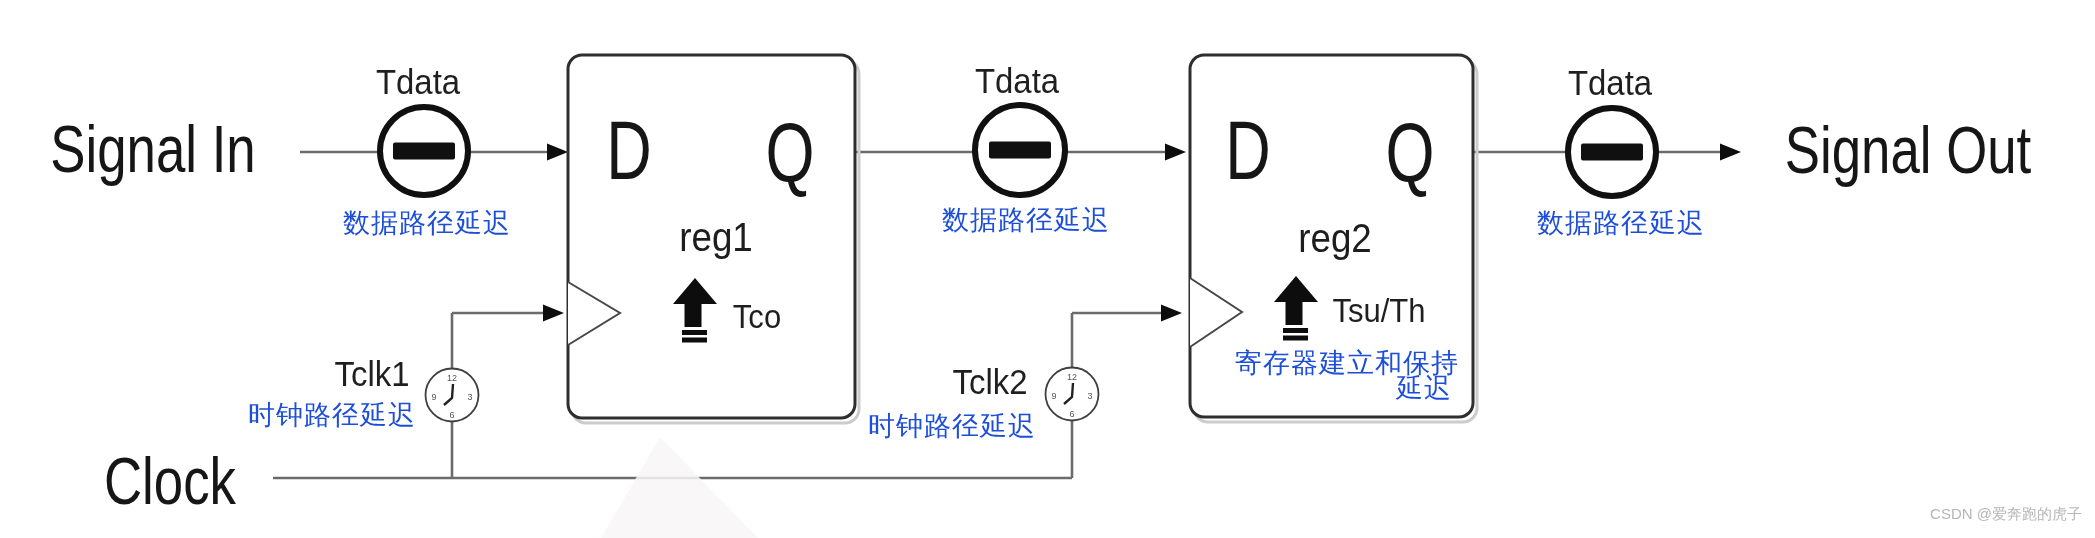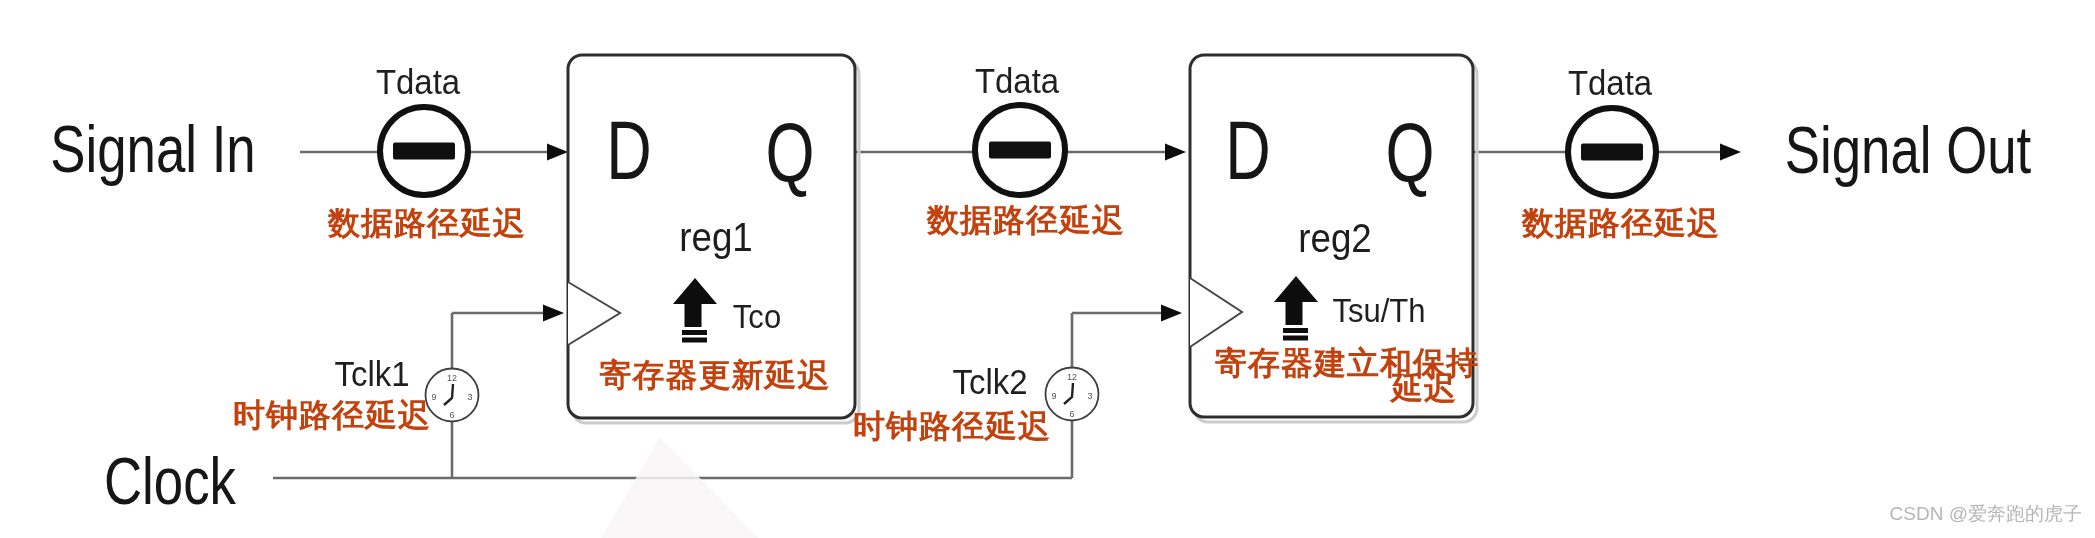--- a/index.html
+++ b/index.html
@@ -6,22 +6,22 @@
   #stage{
     position:relative;width:2095px;height:538px;background:#ffffff;overflow:hidden;
     font-family:"Liberation Sans", sans-serif;color:#1b1b1b;
   }
   .lbl{position:absolute;white-space:nowrap;transform:translate(-50%,-50%);line-height:1;}
   .big{font-size:66px;letter-spacing:0px;transform:translate(-50%,-50%) scaleX(0.80);color:#161616;}
   .dq{font-size:84px;font-weight:400;transform:translate(-50%,-50%) scaleX(0.75);color:#161616;}
   .regname{font-size:40px;color:#1d1d1d;transform:translate(-50%,-50%) scaleX(0.92);}
   .tlabel{font-size:35px;color:#1f1f1f;transform:translate(-50%,-50%) scaleX(0.94);}
   .tsmall{font-size:33px;color:#1f1f1f;transform:translate(-50%,-50%) scaleX(0.94);}
-  .cn{font-size:32px;color:#c2410c;letter-spacing:1px;font-weight:bold;}
-  .wm{position:absolute;font-size:19px;color:#b8b5b5;white-space:nowrap;transform:translate(-100%,-50%);}
+  .cn{font-size:27px;color:#1d4ed8;letter-spacing:1px;}
+  .wm{position:absolute;font-size:15px;color:#b8b5b5;white-space:nowrap;transform:translate(-100%,-50%);}
   svg{position:absolute;left:0;top:0;}
 </style>
 </head>
 <body>
 
 <div id="stage">
 
   <svg width="2095" height="538" viewBox="0 0 2095 538">
 
     <g stroke="#6b6b6b" stroke-width="2.6" fill="none">
@@ -122,21 +122,20 @@
 
   <div class="lbl tlabel" style="left:372px;top:373px;">Tclk1</div>
   <div class="lbl cn" style="left:332px;top:415px;">时钟路径延迟</div>
   <div class="lbl tlabel" style="left:990px;top:381px;">Tclk2</div>
   <div class="lbl cn" style="left:952px;top:426px;">时钟路径延迟</div>
 
   <div class="lbl dq" style="left:629px;top:150px;">D</div>
   <div class="lbl dq" style="left:790px;top:152px;">Q</div>
   <div class="lbl regname" style="left:716px;top:237px;">reg1</div>
   <div class="lbl tsmall" style="left:757px;top:316px;">Tco</div>
-  <div class="lbl cn" style="left:715px;top:375px;">寄存器更新延迟</div>
 
   <div class="lbl dq" style="left:1248px;top:150px;">D</div>
   <div class="lbl dq" style="left:1410px;top:152px;">Q</div>
   <div class="lbl regname" style="left:1335px;top:238px;">reg2</div>
   <div class="lbl tsmall" style="left:1379px;top:310px;">Tsu/Th</div>
   <div class="lbl cn" style="left:1347px;top:363px;text-align:center;">寄存器建立和保持</div>
   <div class="lbl cn" style="left:1424px;top:388px;">延迟</div>
 
   <div class="wm" style="left:2082px;top:514px;">CSDN @爱奔跑的虎子</div>
 

